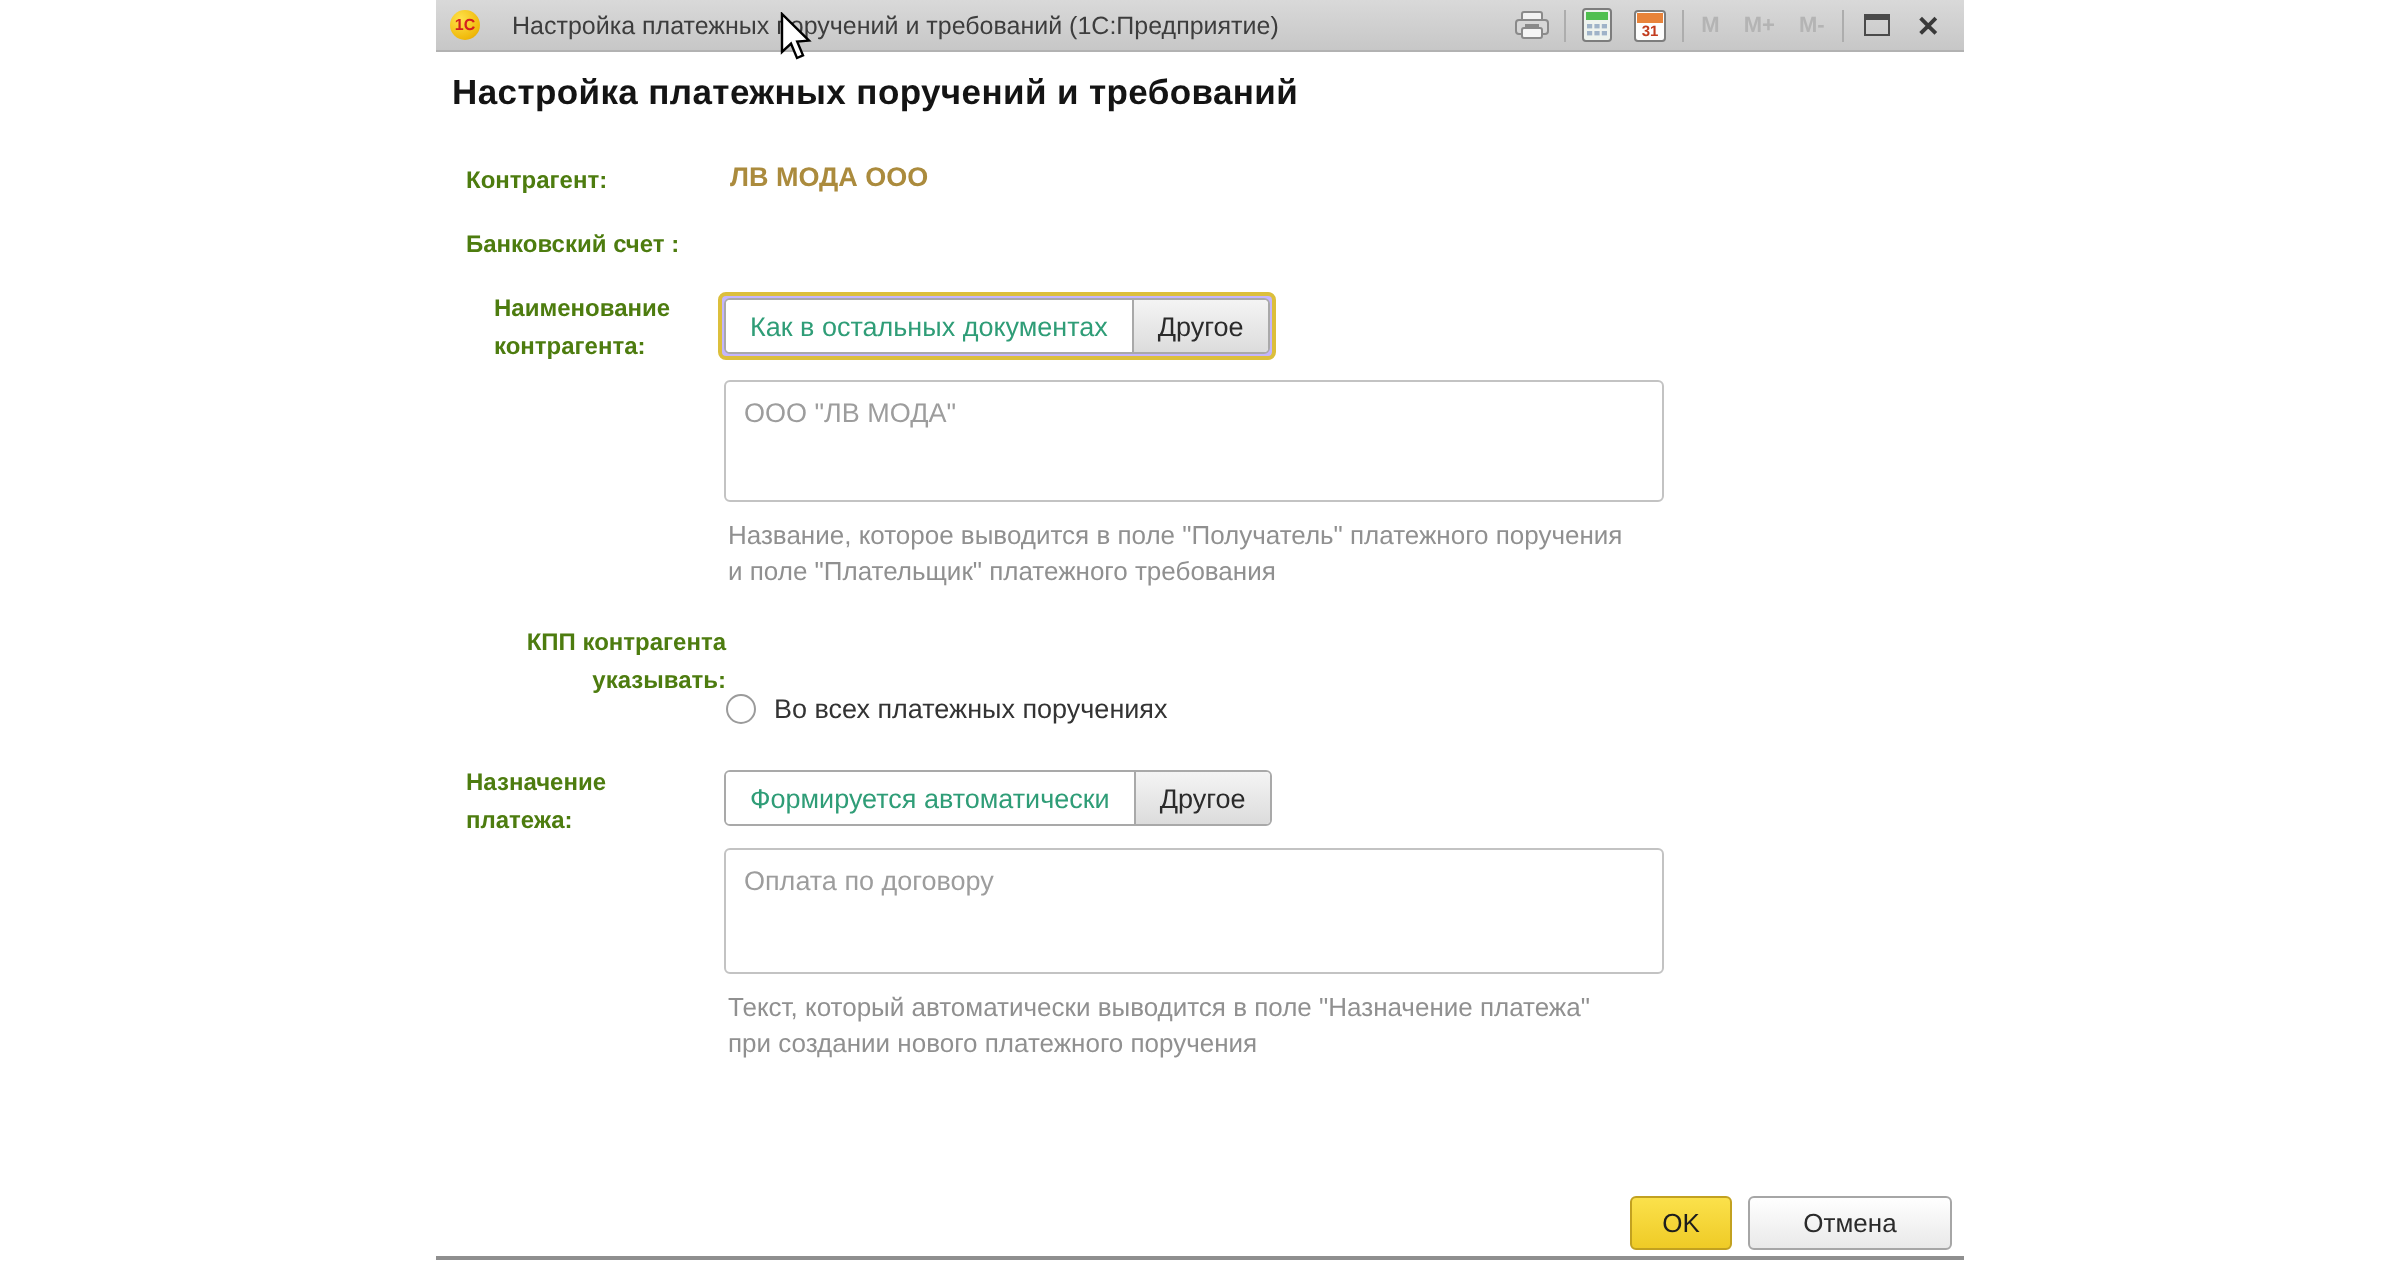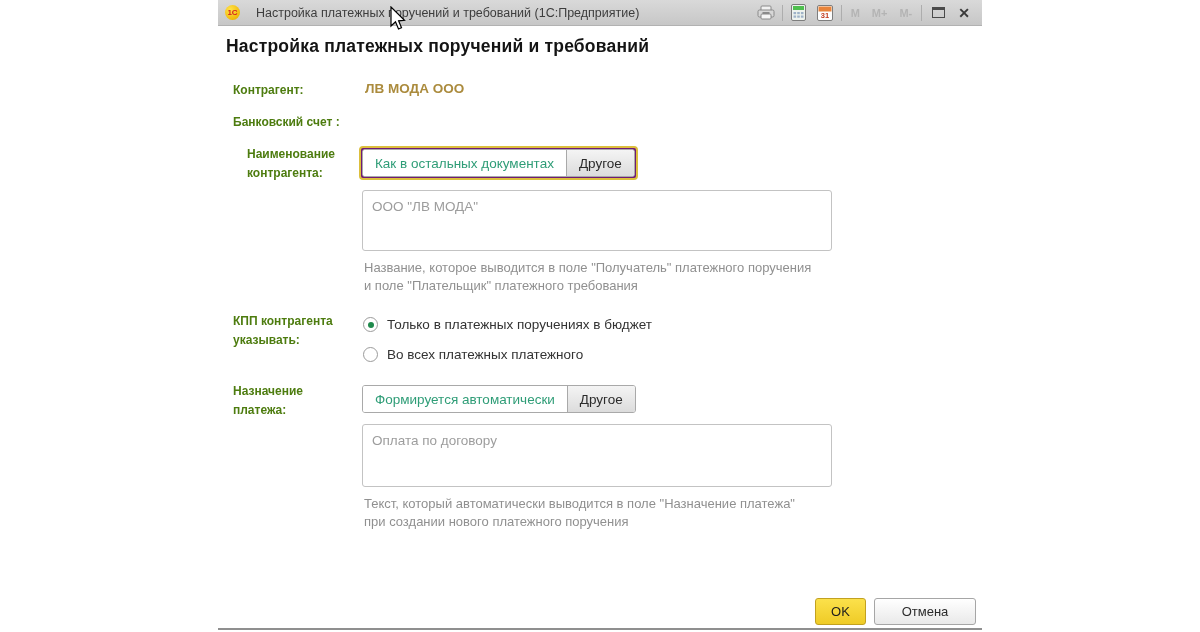--- a/index.html
+++ b/index.html
@@ -27,21 +27,21 @@
   .win-close { font-size:14px; color:#3a3a3a; font-weight:bold; padding:0 4px; }
 
   
   .heading { position:absolute; left:8px; top:36px; font-size:17.5px; font-weight:bold;
              color:#141414; letter-spacing:.2px; }
   .lbl { position:absolute; font-size:12px; color:#4d7c0f; line-height:19px;font-weight:bold; }
   .link { position:absolute; font-size:13.5px; color:#ab8b3d; cursor:pointer;font-weight:bold; }
 
   
   .focus-frame { position:absolute; border:2px solid #dcbf3c; border-radius:4px; padding:1px;
-                 background:#701a75; }
+                 background:#c4b5fd; }
   .seg-group { display:flex; height:28px; border:1px solid #a9a9a9; border-radius:3px;
                overflow:hidden; background:#ffffff; }
   .seg { display:flex; align-items:center; justify-content:center; padding:0 12px;
          font-size:13.5px; white-space:nowrap; cursor:pointer; }
   .seg.sel { background:#ffffff; color:#2f9d77; }
   .seg.unsel { background:linear-gradient(#f4f4f4,#dcdcdc); color:#2b2b2b;
                border-left:1px solid #a9a9a9; }
 
   .txtbox { position:absolute; border:1px solid #c3c3c3; border-radius:3px;
             background:#ffffff; color:#9d9d9d; font-size:13.5px; line-height:18px;
@@ -134,29 +134,25 @@
     <div class="seg-group">
       <div class="seg sel">Как в остальных документах</div>
       <div class="seg unsel">Другое</div>
     </div>
   </div>
 
   <textarea class="txtbox" style="left: 144px; top: 190px; width: 470px; height: 61px;">ООО "ЛВ МОДА"</textarea>
 
   <div class="hint" style="left:146px; top:259px; width:452px;">Название, которое выводится в поле "Получатель" платежного поручения и поле "Плательщик" платежного требования</div>
 
-  <div class="lbl" style="left:15px; top:312px; width:130px;">КПП контрагента указывать:</div>
+  <div class="lbl" style="left:15px; top:312px; width:130px;text-align:right;">КПП контрагента указывать:</div>
 
-  <div class="radio-row" style="left:145px; top:317px;">
-    <div class="radio on"></div>
-    <div class="radio-label">Только в платежных поручениях в бюджет</div>
-  </div>
   <div class="radio-row" style="left:145px; top:347px;">
     <div class="radio"></div>
-    <div class="radio-label">Во всех платежных платежного</div>
+    <div class="radio-label">Во всех платежных поручениях</div>
   </div>
 
   <div class="lbl" style="left:15px; top:382px; width:122px;">Назначение платежа:</div>
 
   <div style="position:absolute; left:144px; top:385px;">
     <div class="seg-group">
       <div class="seg sel">Формируется автоматически</div>
       <div class="seg unsel">Другое</div>
     </div>
   </div>

